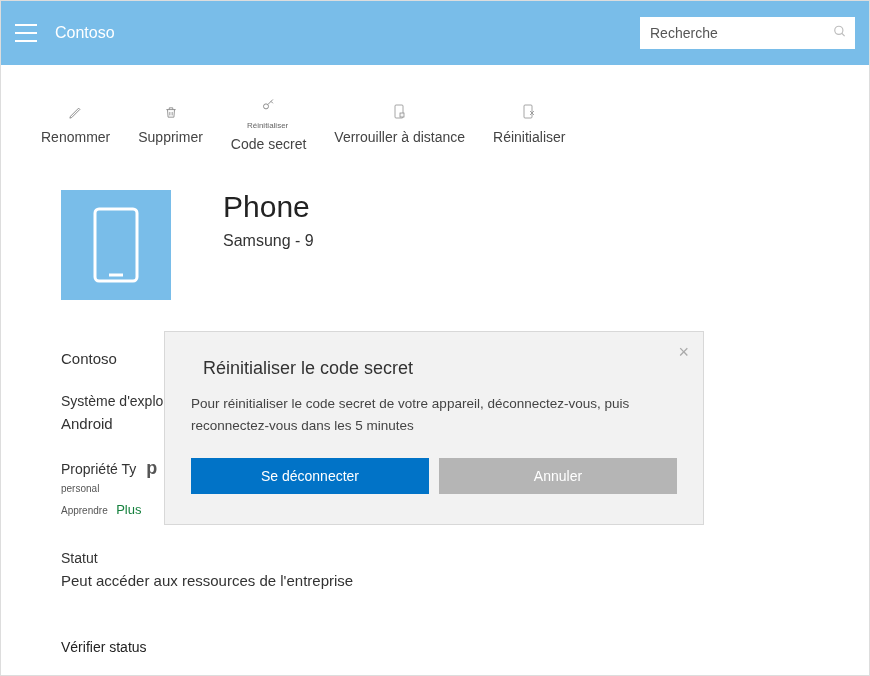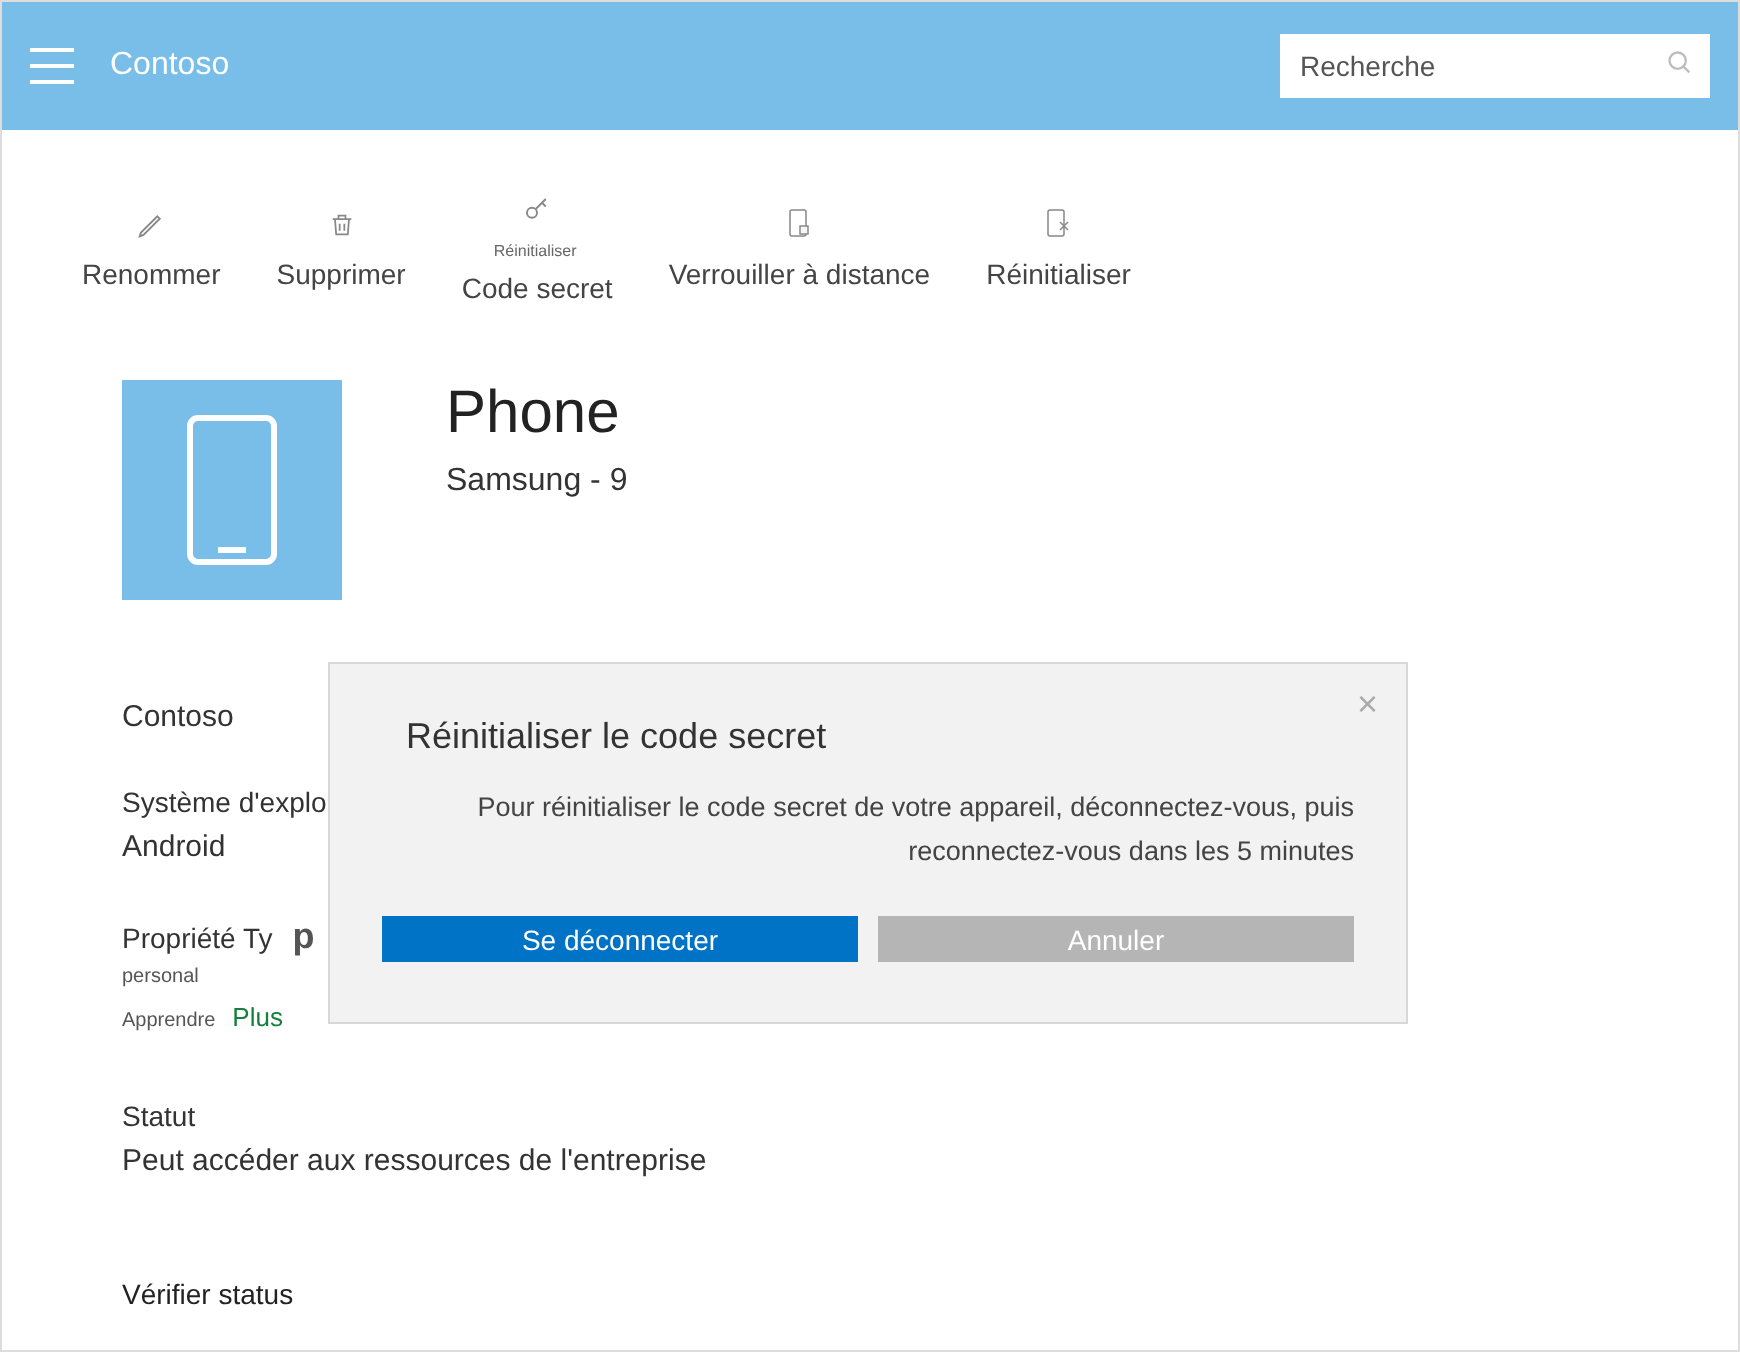--- a/index.html
+++ b/index.html
@@ -70,24 +70,24 @@
     width: 540px;
     background: #f2f2f2;
     border: 1px solid #d8d8d8;
     padding: 26px 26px 30px 26px;
   }
   .modal-close {
     position: absolute; top: 10px; right: 14px;
     color: #aaa; font-size: 18px; cursor: pointer;
   }
   .modal-title { font-size: 18px; color: #333; margin-bottom: 14px; margin-left: 12px; }
-  .modal-msg { font-size: 13.5px; color: #444; line-height: 1.6; margin-bottom: 22px; text-align: right; }
+  .modal-msg { font-size: 13.5px; color: #444; line-height: 1.6; margin-bottom: 22px; }
   .modal-buttons { display: flex; gap: 10px; }
   .btn {
-    flex: 1; height: 23px; border: none; font-size: 14px;
+    flex: 1; height: 36px; border: none; font-size: 14px;
     cursor: pointer; color: #fff;
   }
   .btn-primary { background: #0173c7; }
   .btn-secondary { background: #b5b5b5; }
 </style>
 </head>
 <body>
 
 <div class="header">
   <div class="hamburger">

